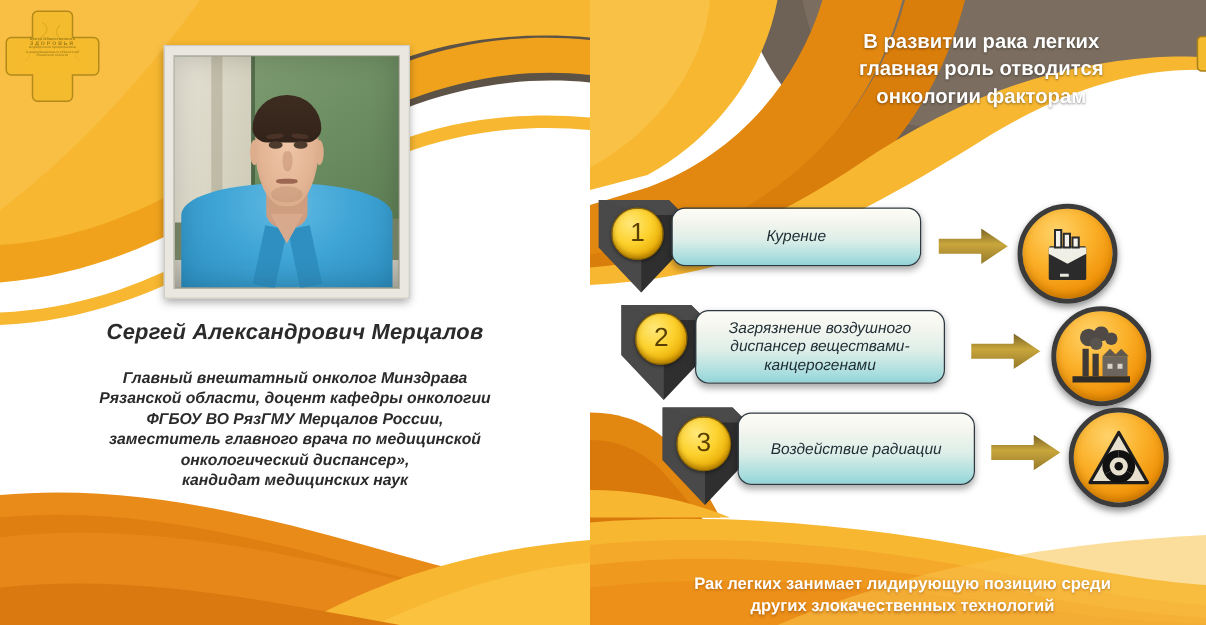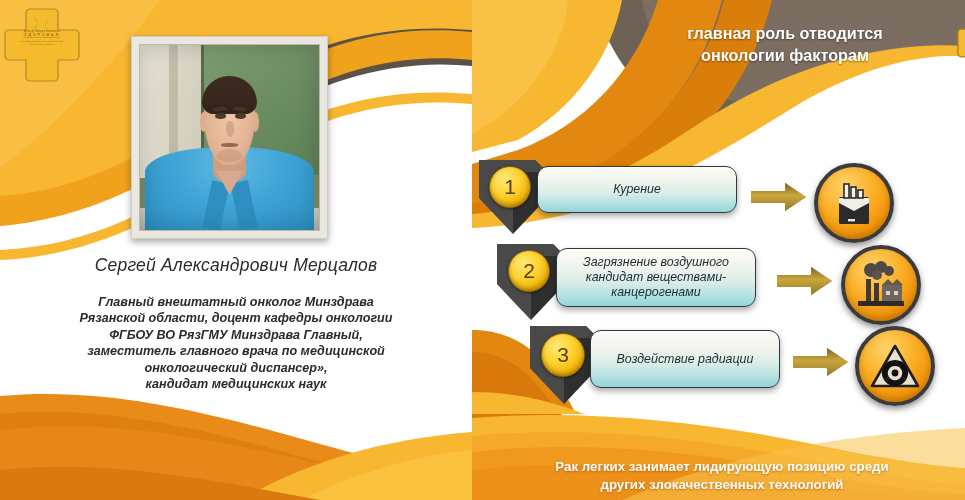--- a/index.html
+++ b/index.html
@@ -66,21 +66,21 @@
     background:rgba(183,131,101,.42);border-radius:40% 40% 50% 50%;}
   .ph-mouth{position:absolute;left:45.5%;top:53%;width:9%;height:2%;
     background:#9d6650;border-radius:40%;}
   .ph-chin{position:absolute;left:43%;top:56%;width:14%;height:7%;
     background:rgba(150,104,78,.22);border-radius:50%;}
   .ph-vig{position:absolute;inset:0;
     box-shadow:inset 0 0 22px rgba(0,0,0,.18);}
 
   
   #person-name{position:absolute;left:0;top:255px;width:472px;text-align:center;
-    font-size:17.5px;font-weight:normal;font-style:italic;color:#2b2b2b;
+    font-size:17.5px;font-weight:bold;font-style:italic;color:#2b2b2b;
     letter-spacing:.2px;}
   #person-bio{position:absolute;left:36px;top:294px;width:400px;text-align:center;
     font-size:12.6px;line-height:16.4px;font-weight:bold;font-style:italic;
     color:#2b2b2b;}
   #person-bio div{white-space:nowrap;}
 
   
   .logo{position:absolute;}
   .logo .cross{position:absolute;left:0;top:0;}
   .logo .ltxt{position:absolute;left:8px;top:24px;width:60px;text-align:center;
@@ -196,21 +196,21 @@
           <div class="ph-chin"></div>
         <div class="ph-vig"></div>
       </div>
     </div>
 
     <div id="person-name">Сергей Александрович Мерцалов</div>
 
     <div id="person-bio">
       <div>Главный внештатный онколог Минздрава</div>
       <div>Рязанской области, доцент кафедры онкологии</div>
-      <div>ФГБОУ ВО РязГМУ Минздрава Главный,</div>
+      <div>ФГБОУ ВО РязГМУ Мерцалов России,</div>
       <div>заместитель главного врача по медицинской</div>
       <div>онкологический диспансер»,</div>
       <div>кандидат медицинских наук</div>
     </div>
   </div>
 
   <div class="panel rp">
     <svg class="bg" width="493" height="500" viewBox="0 0 493 500">
       <rect x="0" y="0" width="493" height="500" fill="#ffffff"></rect>
 
@@ -249,20 +249,21 @@
         <b>Центр Общественного</b>
         <b class="big">ЗДОРОВЬЯ</b>
         <b class="sm">медицинской профилактики</b>
         <b class="sm">и информационных технологий</b>
         <b class="sm">Рязанской области</b>
       </div>
     </div>
   </div>
 
   <div id="rp-title">
+    <div>В развитии рака легких</div>
     <div>главная роль отводится</div>
     <div>онкологии факторам</div>
   </div>
 
   <div class="step">
     <svg class="step-pointer" style="left:477px;top:158px" width="72" height="78" viewBox="0 0 72 78">
       <path d="M2,2 L58,2 L70,14 L70,40 L36,76 L2,40 Z" fill="#2f2f2f"></path>
       <path d="M2,2 L58,2 L70,14 L36,14 Z" fill="#4a4a4a"></path>
       <path d="M2,2 L2,40 L36,76 L36,14 Z" fill="#6a6a6a" opacity=".45"></path>
     </svg>
@@ -290,21 +291,21 @@
     </div>
   </div>
 
   <div class="step">
     <svg class="step-pointer" style="left:495px;top:242px" width="72" height="80" viewBox="0 0 72 80">
       <path d="M2,2 L58,2 L70,14 L70,42 L36,78 L2,42 Z" fill="#2f2f2f"></path>
       <path d="M2,2 L58,2 L70,14 L36,14 Z" fill="#4a4a4a"></path>
       <path d="M2,2 L2,42 L36,78 L36,14 Z" fill="#6a6a6a" opacity=".45"></path>
     </svg>
     <div class="badge" style="left:508px;top:250px;width:40px;height:40px">2</div>
-    <div class="bubble" style="left:556px;top:248px;width:200px;height:59px">Загрязнение воздушного кандидат веществами-канцерогенами</div>
+    <div class="bubble" style="left:556px;top:248px;width:200px;height:59px">Загрязнение воздушного диспансер веществами-канцерогенами</div>
     <svg class="arrow" style="left:774px;top:262px" width="62" height="38" viewBox="0 0 62 38">
       <defs>
           <linearGradient id="ag2" x1="0" y1="0" x2="0" y2="1">
         <stop offset="0" stop-color="#6d5a24"></stop>
             <stop offset="45%" stop-color="#c9a63c"></stop>
         <stop offset="100%" stop-color="#8f7428"></stop>
           </linearGradient>
         </defs>
       <path d="M2,12 L36,12 L36,3 L60,19 L36,35 L36,26 L2,26 Z" fill="url(#ag2)" stroke="#ffffff" stroke-width="2" stroke-linejoin="round"></path>
     </svg>

